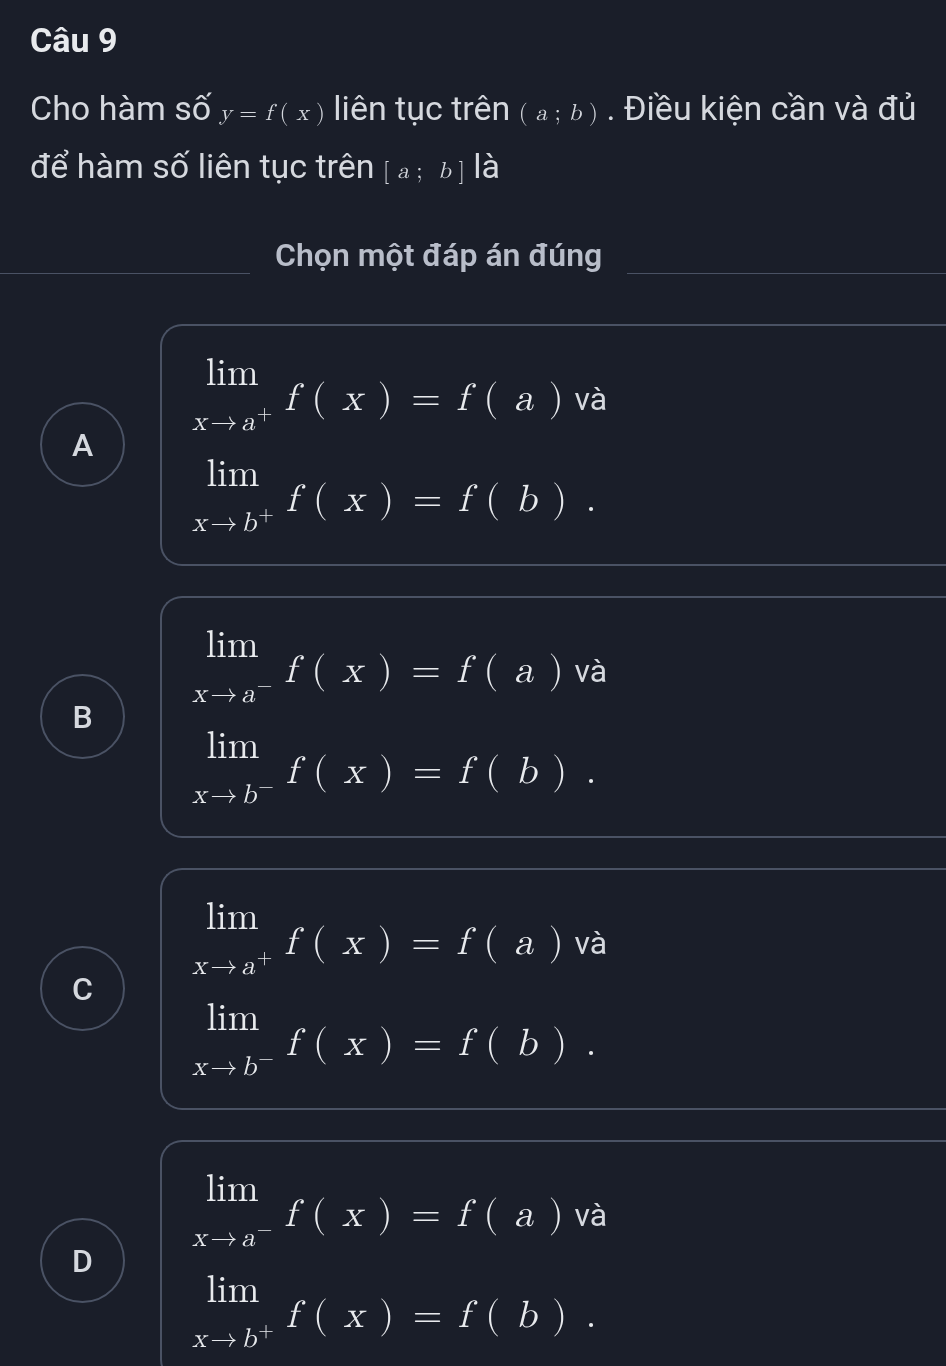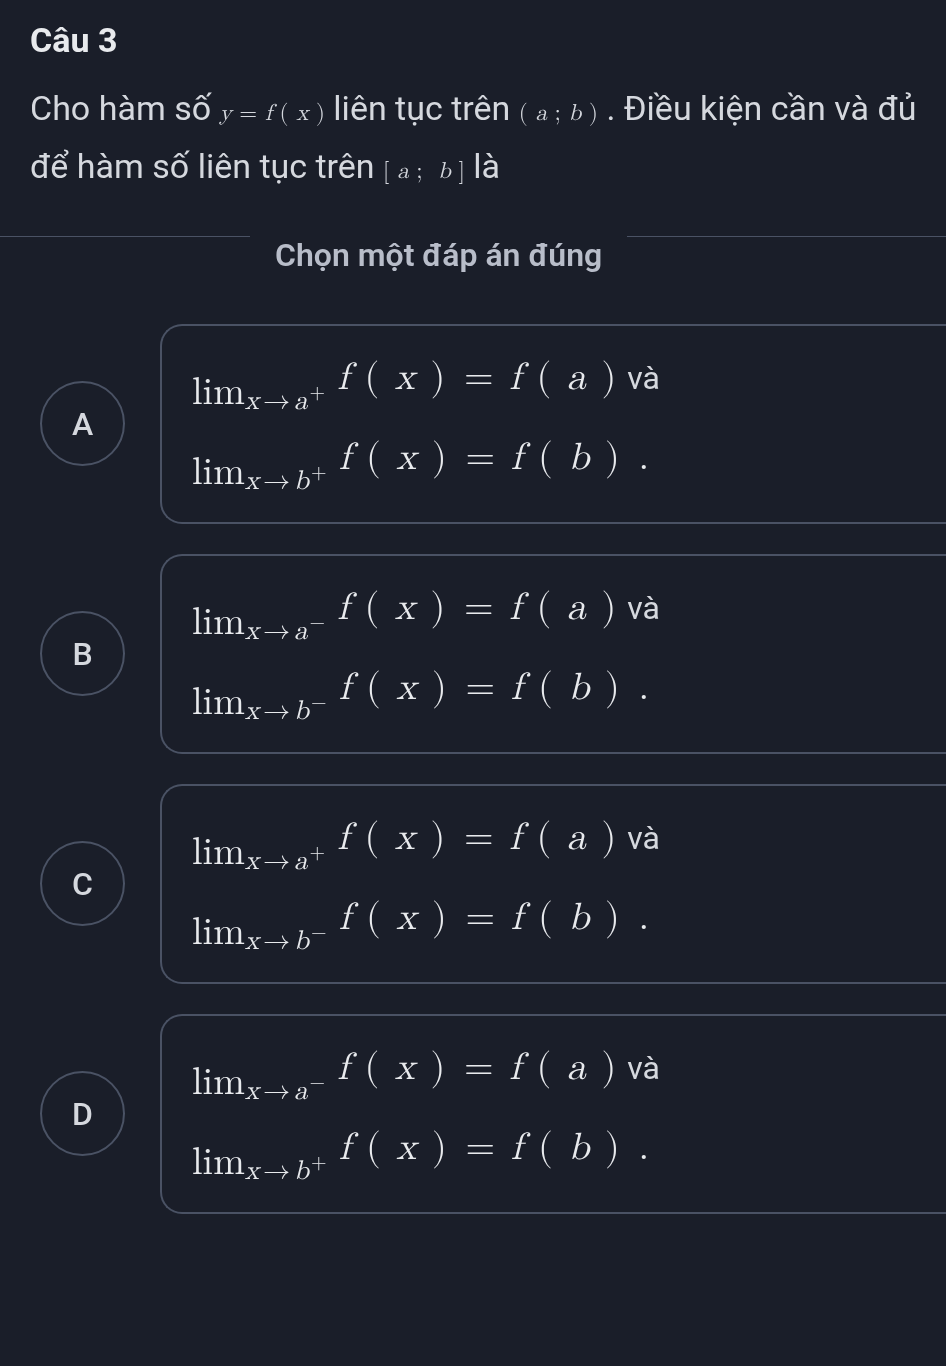--- a/index.html
+++ b/index.html
@@ -31,21 +31,21 @@
     .math-inline {
       font-family: 'Cambria Math', 'STIX', 'Latin Modern Math', serif;
       font-style: italic;
       font-size: 23px;
     }
     .math-paren {
       font-style: normal;
     }
     .instruction-row {
       display: flex;
-      align-items: flex-start;
+      align-items: flex-end;
       margin-bottom: 50px;
     }
     .instruction-line {
       flex: 0 0 auto;
       height: 1px;
       background-color: #4a5264;
     }
     .instruction-line.left {
       width: 250px;
       margin-left: -30px;
@@ -104,21 +104,21 @@
     .limit-expr {
       display: flex;
       align-items: flex-end;
       gap: 12px;
       font-family: 'Cambria Math', 'STIX', 'Latin Modern Math', serif;
       font-size: 38px;
       color: #e8eaed;
     }
     .limit-block {
       display: inline-flex;
-      flex-direction: row;
+      flex-direction: column;
       align-items: center;
       line-height: 1;
     }
     .limit-top {
       font-size: 38px;
       font-style: normal;
     }
     .limit-bottom {
       font-size: 27px;
       font-style: italic;
@@ -148,21 +148,21 @@
       font-style: normal;
       font-family: -apple-system, BlinkMacSystemFont, 'Segoe UI', Roboto, sans-serif;
       font-size: 32px;
       color: #d5d8de;
       margin-left: 8px;
     }
   </style>
 </head>
 <body>
 
-<div class="question-number">Câu 3</div>
+<div class="question-number">Câu 9</div>
 
 <div class="question-text">
   <span>Cho hàm số </span><span class="math-inline"><span style="font-style:italic">y</span> <span class="math-paren">=</span> <span style="font-style:italic">f</span> <span class="math-paren">(</span> <span style="font-style:italic">x</span> <span class="math-paren">)</span></span><span> liên tục trên </span><span class="math-inline"><span class="math-paren">(</span> <span style="font-style:italic">a</span> <span class="math-paren">;</span> <span style="font-style:italic">b</span> <span class="math-paren">)</span></span><span> . Điều kiện cần và đủ để hàm số liên tục trên </span><span class="math-inline"><span class="math-paren">[</span> <span style="font-style:italic">a</span> <span class="math-paren">;</span>&nbsp; <span style="font-style:italic">b</span> <span class="math-paren">]</span></span><span> là</span>
 </div>
 
 <div class="instruction-row">
   <div class="instruction-line left"></div>
   <div class="instruction-text">Chọn một đáp án đúng</div>
   <div class="instruction-line right"></div>
 </div>

